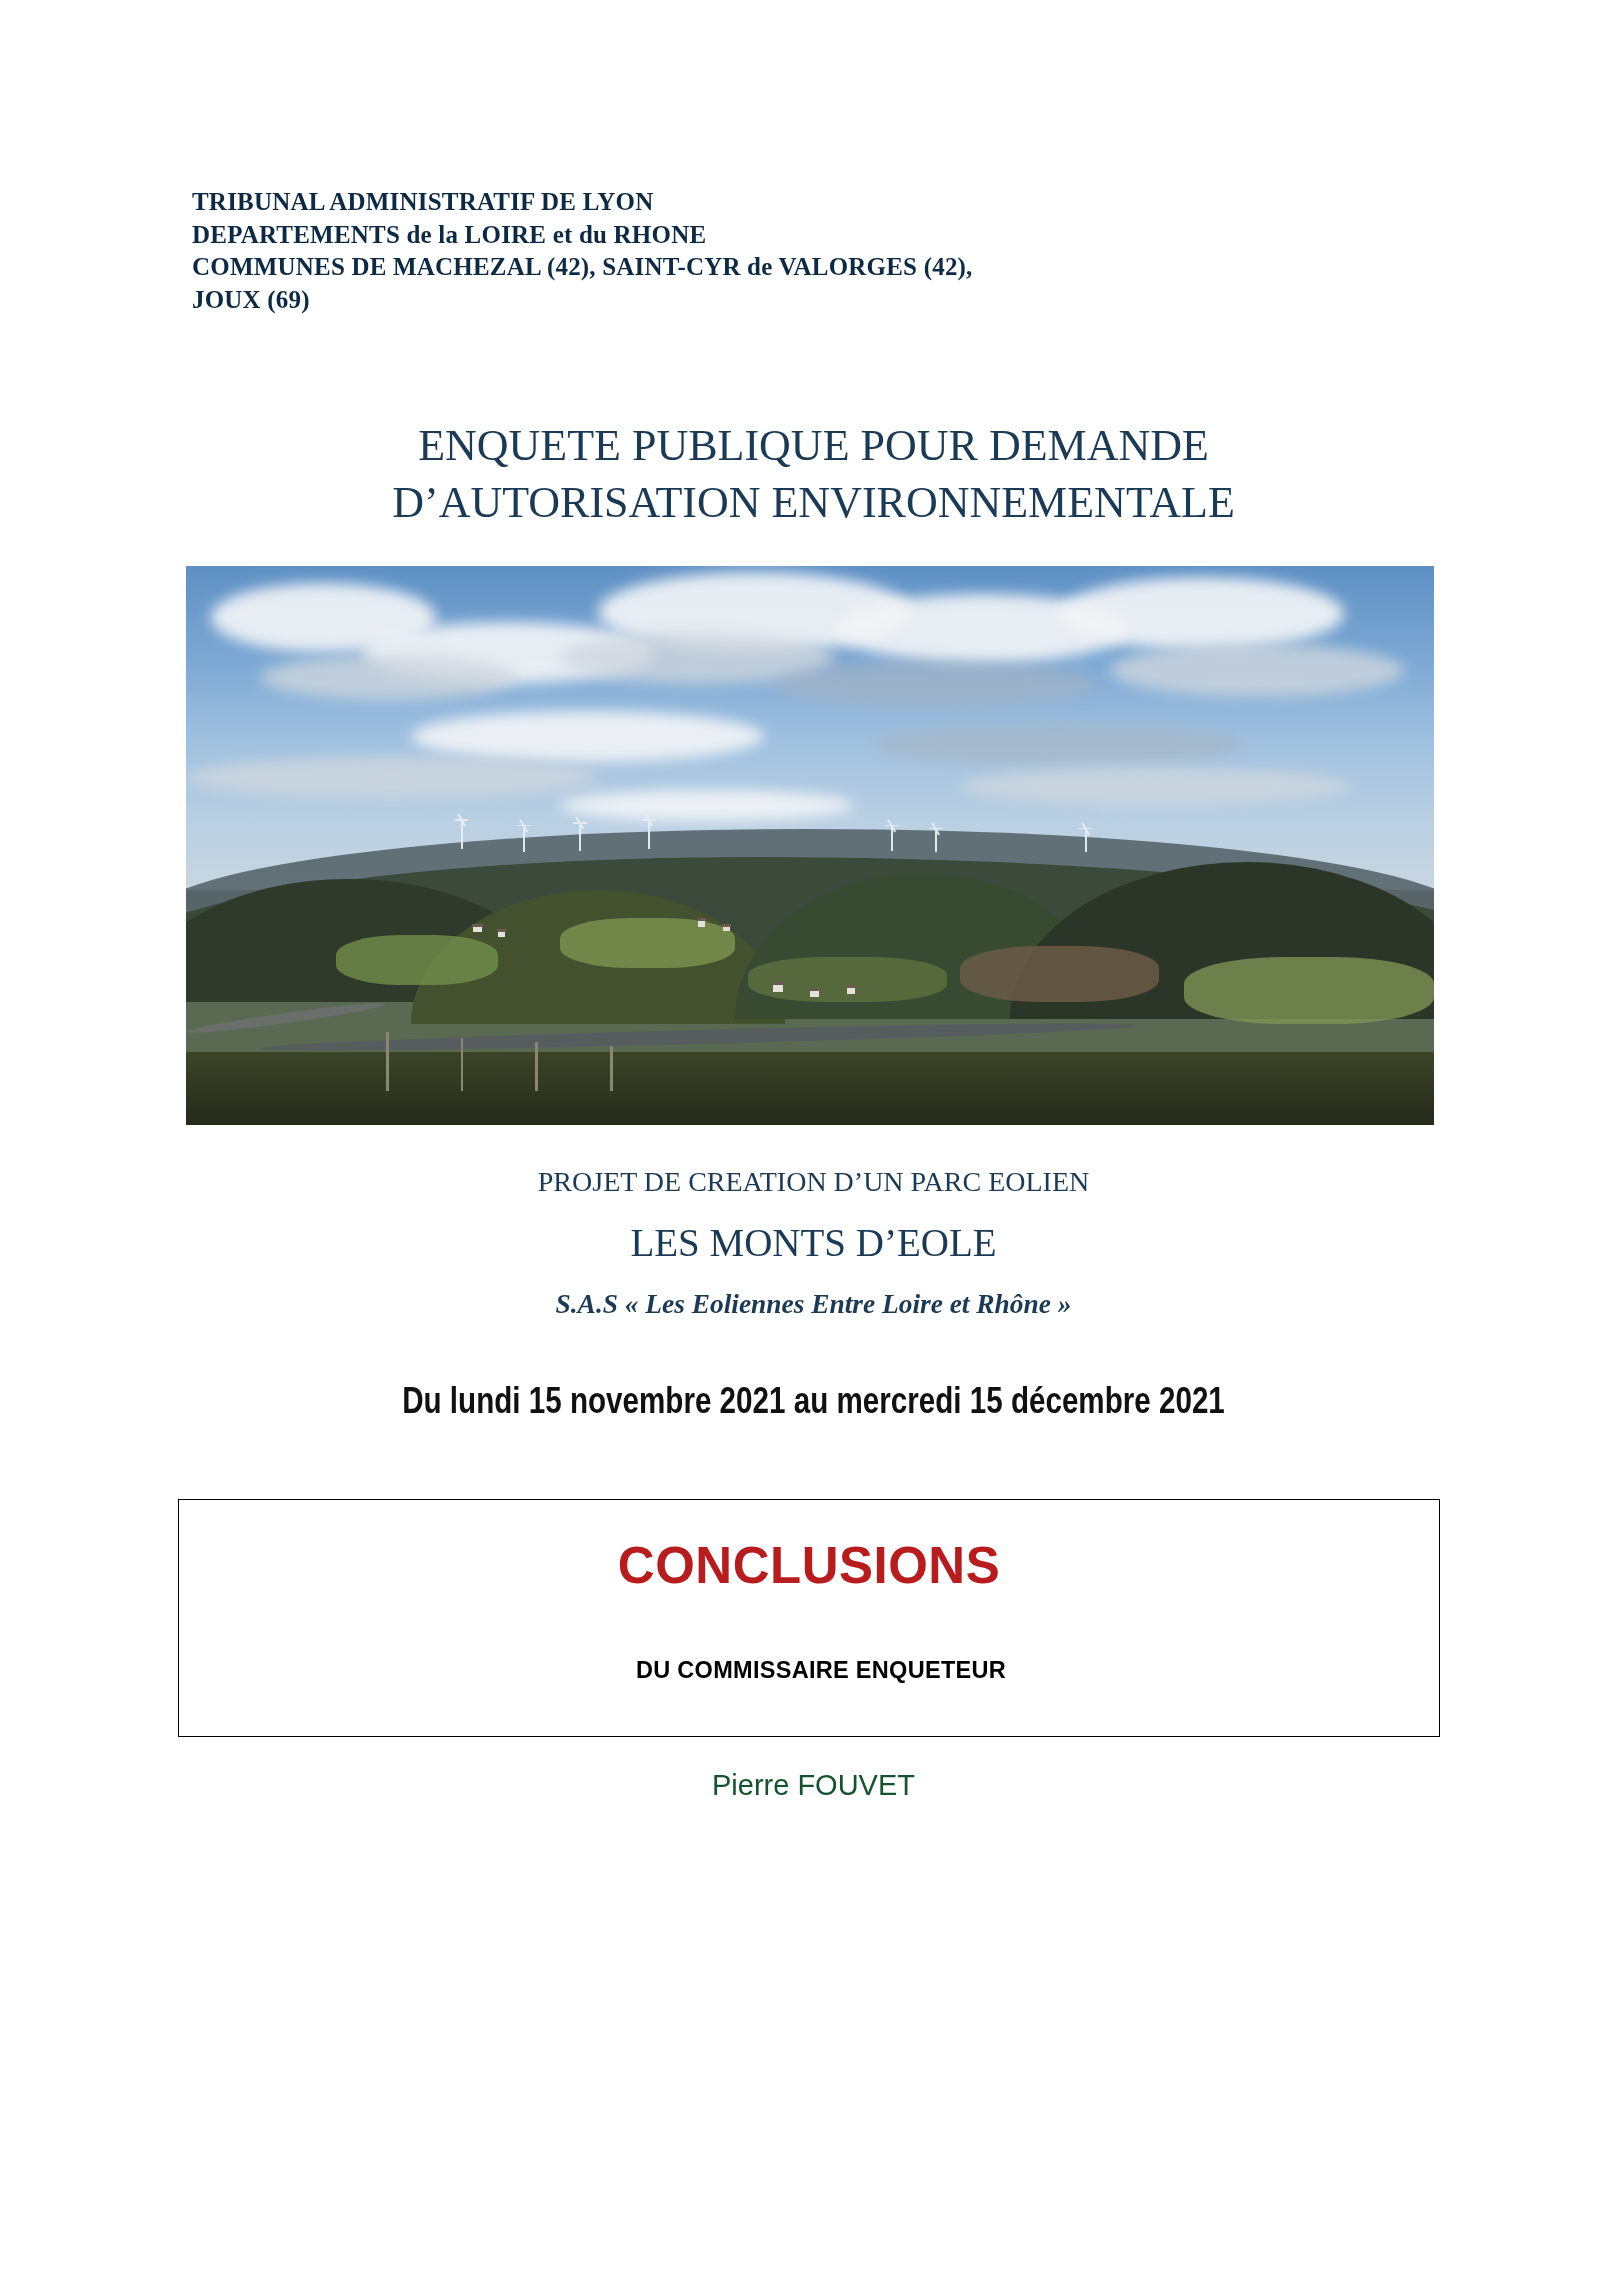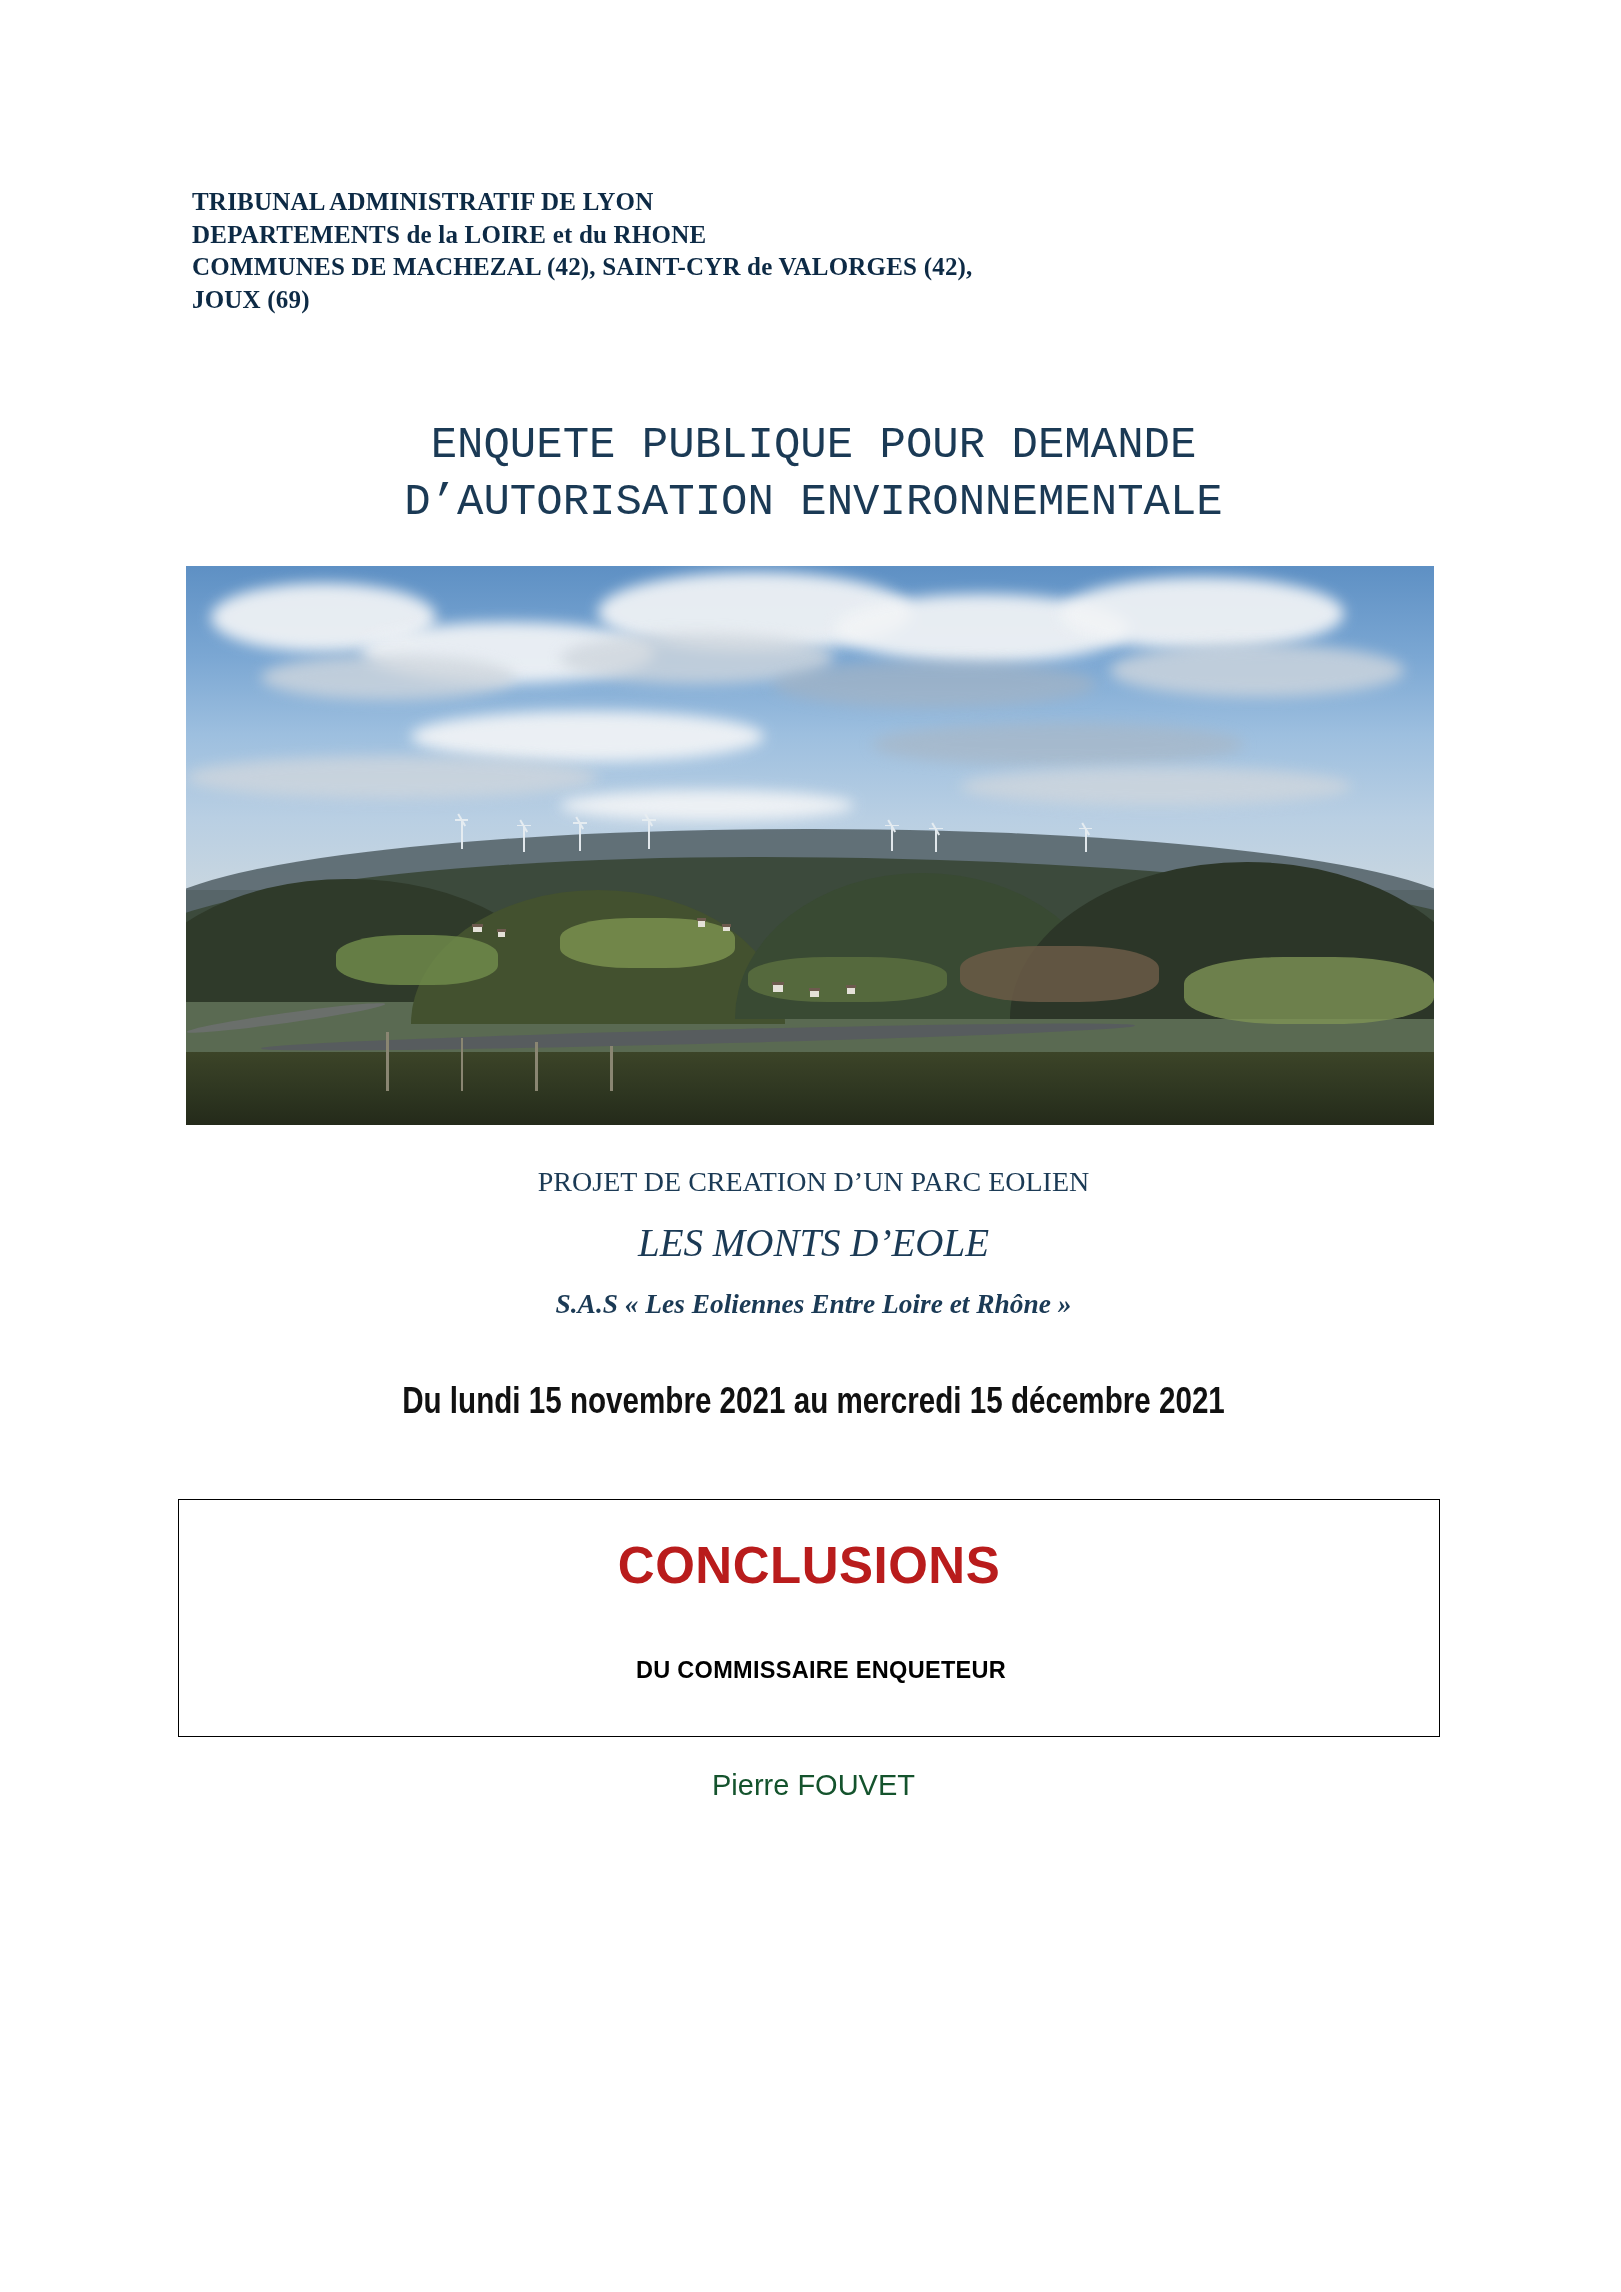--- a/index.html
+++ b/index.html
@@ -38,21 +38,21 @@
   }
   .header-block div { white-space: nowrap; }
 
   
   .main-title {
     position: absolute;
     left: 147px;
     top: 417px;
     width: 1333px;
     text-align: center;
-    font-family: Liberation Mono, monospace;
+    font-family: Liberation Serif, serif;
     font-size: 44px;
     line-height: 1.30;
     color: #1b3a55;
     font-weight: normal;
   }
   .main-title .l2 { display: block; }
 
   
   .photo-frame {
     position: absolute;
@@ -163,21 +163,20 @@
     font-size: 28px;
     color: #1b3a55;
   }
   .subtitle-2 {
     position: absolute;
     left: 147px;
     top: 1220px;
     width: 1333px;
     text-align: center;
     font-family: "Liberation Serif", serif;
-    font-style: italic;
     font-size: 39px;
     color: #1b3a55;
   }
   .subtitle-3 {
     position: absolute;
     left: 147px;
     top: 1289px;
     width: 1333px;
     text-align: center;
     font-family: "Liberation Serif", serif;

